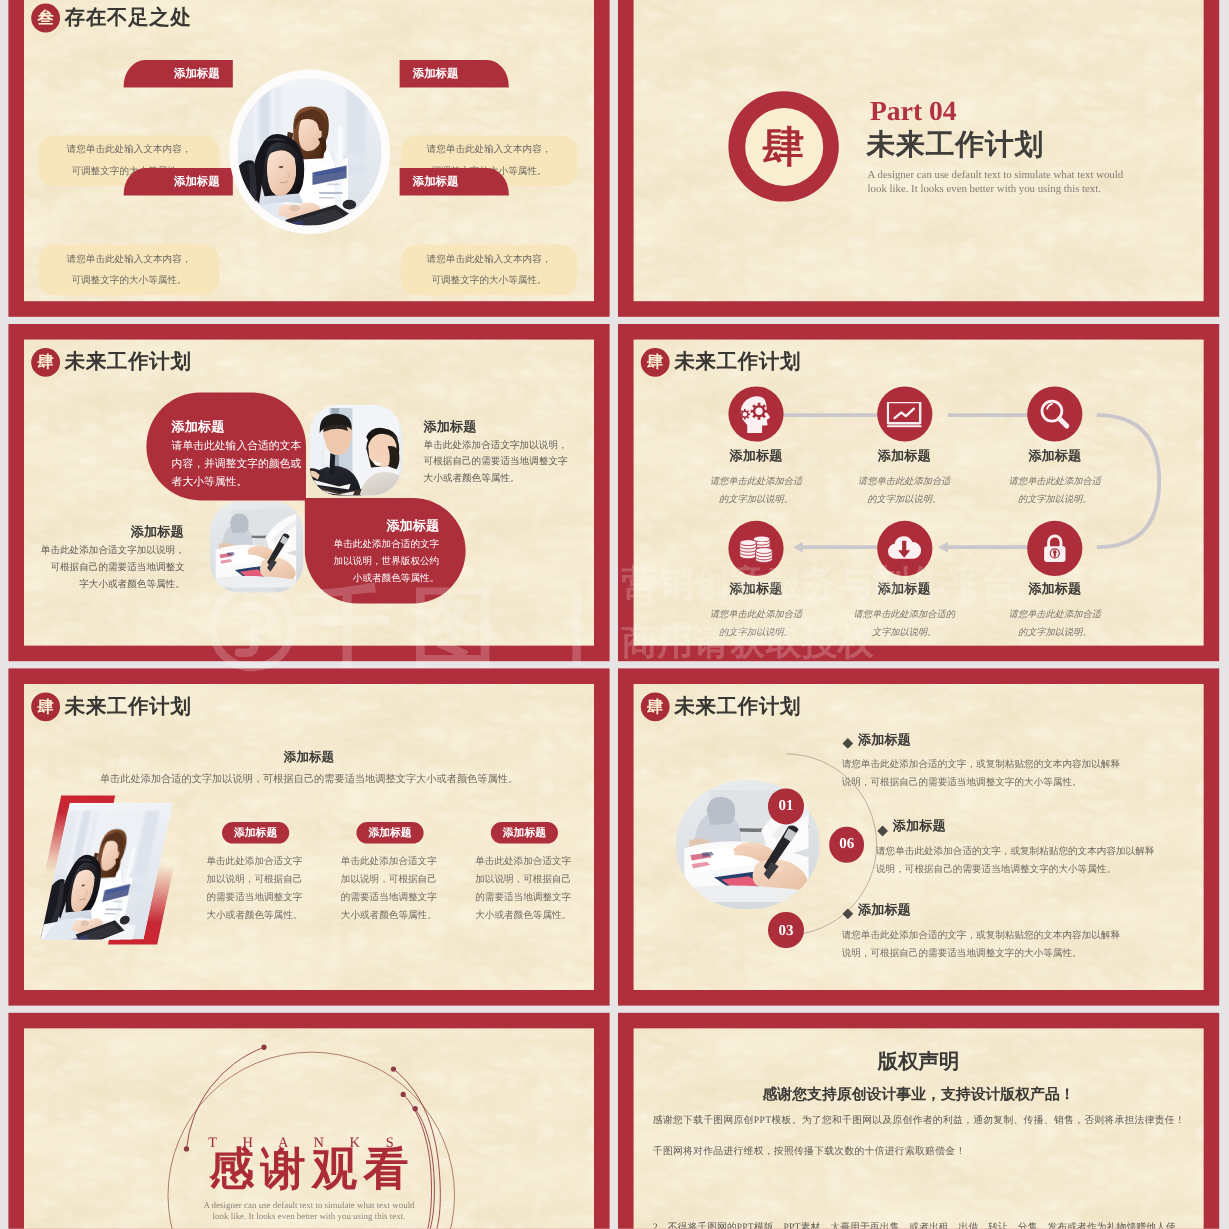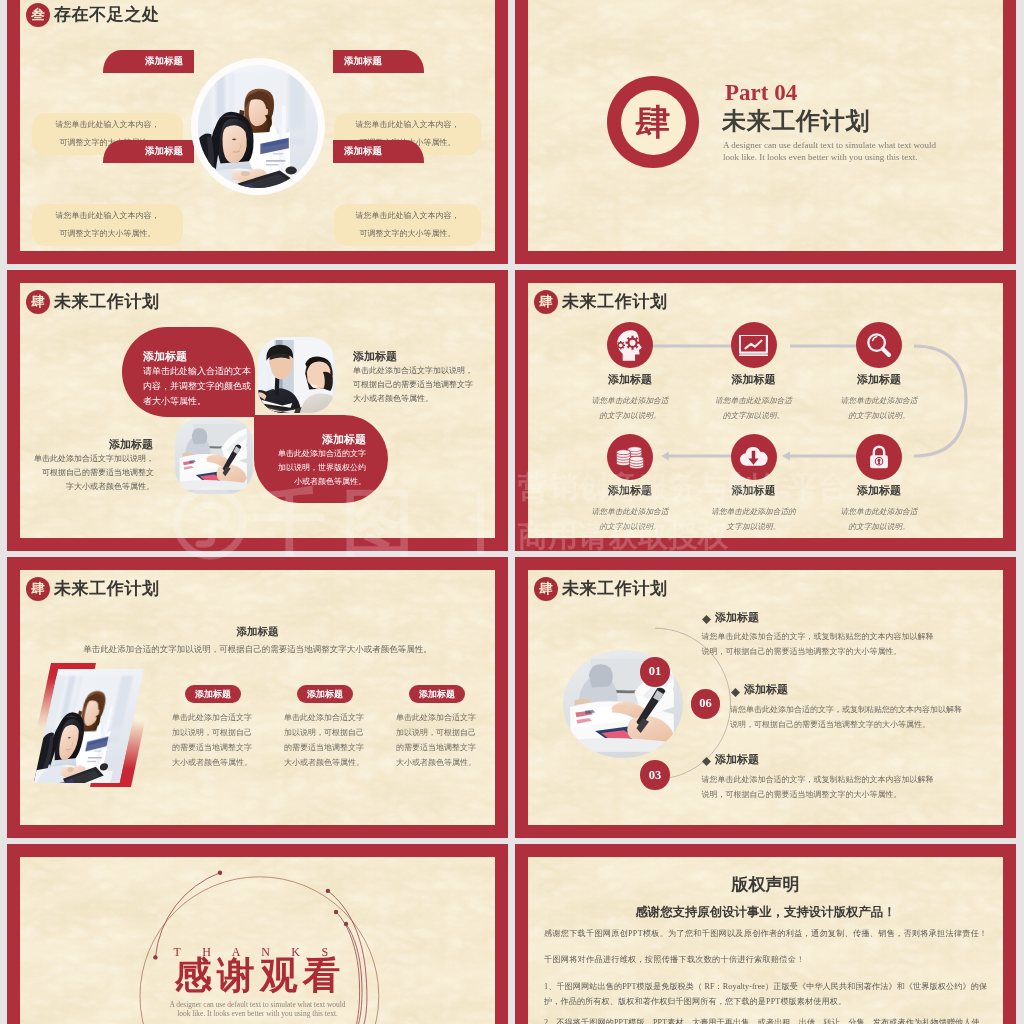--- a/index.html
+++ b/index.html
@@ -801,21 +801,20 @@
             <rect width="475" height="256" filter="url(#paperA)" opacity="0.75"></rect>
             <rect width="475" height="256" filter="url(#paperB)" opacity="0.65"></rect>
           </svg>
         </div>
 
     <div class="cp-title" style="left:0;top:19.5px;width:475px;text-align:center;font-size:17px;line-height:15px;">版权声明</div>
     <div class="cp-lead" style="left:0;top:47.5px;width:475px;text-align:center;font-size:12.4px;line-height:14px;">感谢您支持原创设计事业，支持设计版权产品！</div>
 
     <div class="cp-p" style="left:16px;top:70.5px;width:444px;font-size:8.14px;line-height:11px;white-space:nowrap;letter-spacing:0.28px;">感谢您下载千图网原创PPT模板。为了您和千图网以及原创作者的利益，通勿复制、传播、销售，否则将承担法律责任！</div>
     <div class="cp-p" style="left:16px;top:96.5px;width:444px;font-size:8.14px;line-height:11px;white-space:nowrap;letter-spacing:0.28px;">千图网将对作品进行维权，按照传播下载次数的十倍进行索取赔偿金！</div>
-    <div class="cp-p" style="left:16px;top:122px;width:444px;font-size:8.14px;line-height:15.3px;letter-spacing:0.1px;">1、千图网网站出售的PPT模版是免版税类（ RF：Royalty-free）正版受《中华人民共和国著作法》和《世界版权公约》的保护，作品的所有权、版权和著作权归千图网所有，您下载的是PPT模版素材使用权。</div>
     <div class="cp-p" style="left:16px;top:158px;width:444px;font-size:8.14px;line-height:15.3px;letter-spacing:0.1px;">2、不得将千图网的PPT模版、PPT素材，大臺用于再出售、或者出租、出借、转让、分售、发布或者作为礼物馈赠他人使</div>
   </div>
 </div>
 
 <div id="wm" style="opacity:.2;">
   <svg width="1024" height="1024" viewBox="0 0 1024 1024" style="position:absolute;left:0;top:0;">
     <circle cx="210" cy="523" r="33" fill="none" stroke="#ffffff" stroke-width="7"></circle>
     <path d="M198 508 q14 -6 24 1 q6 4 3 11 q-2 5 -8 5 h-5 v12 q0 7 -7 7 h-6" fill="none" stroke="#ffffff" stroke-width="7" stroke-linecap="round"></path>
     <rect x="477" y="492" width="7" height="62" fill="#ffffff"></rect>
   </svg>

